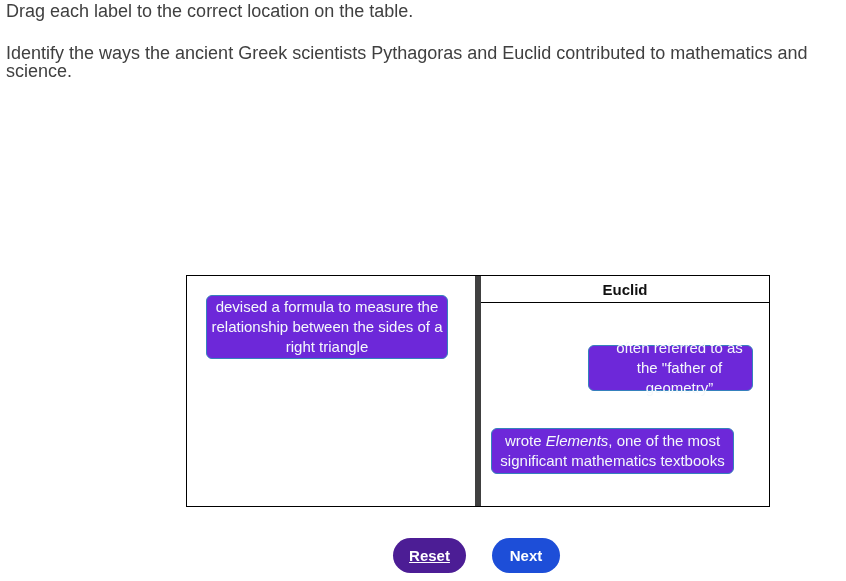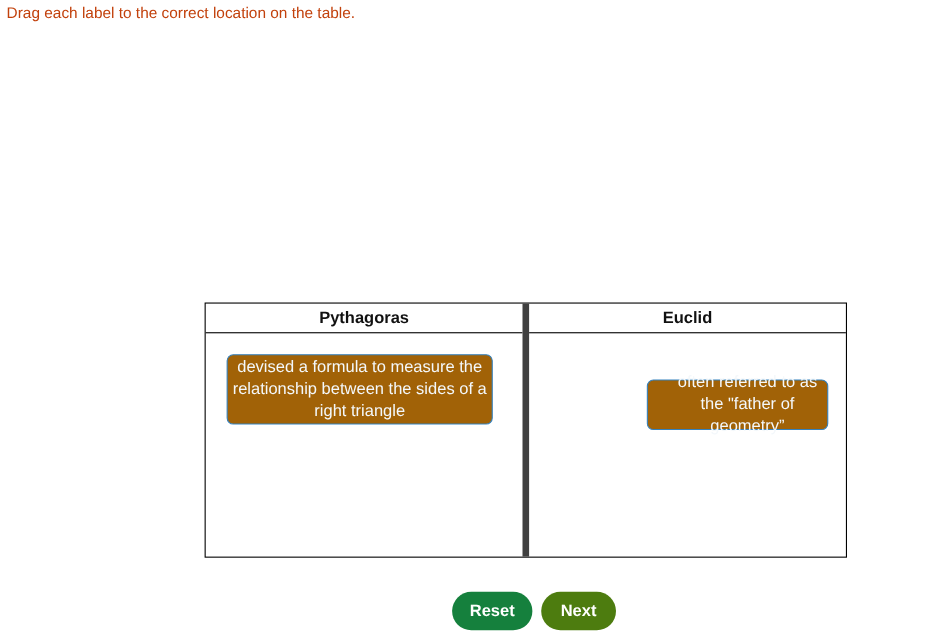--- a/index.html
+++ b/index.html
@@ -15,23 +15,23 @@
   }
   .page {
     position: relative;
     width: 846px;
     height: 581px;
   }
   .instr {
     position: absolute;
     left: 6px;
     margin: 0;
-    font-size: 14px;
+    font-size: 18px;
     line-height: 18px;
-    color: #c2410c;
+    color: #404040;
   }
   .instr.line1 { top: 2px; }
   .instr.line2 { top: 44px; }
 
   
   .answer-table {
     position: absolute;
     left: 186px;
     top: 275px;
     width: 582px;
@@ -57,21 +57,21 @@
   }
   .cell {
     position: relative;
     flex: 1;
   }
 
   
   .chip {
     position: absolute;
     box-sizing: border-box;
-    background: #a16207;
+    background: #6d28d9;
     border: 1px solid #3581bd;
     border-radius: 6px;
     color: #f4f8fb;
     font-size: 15px;
     line-height: 20px;
     text-align: center;
     padding: 1px 2px;
     cursor: move;
     display: flex;
     align-items: center;
@@ -88,48 +88,51 @@
     height: 35px;
     border: none;
     border-radius: 17.5px;
     color: #ffffff;
     font-family: "Liberation Sans", sans-serif;
     font-size: 15px;
     font-weight: 600;
     cursor: pointer;
     padding: 0;
   }
-  .btn-reset { left: 411px; width: 73px; background: #15803d; }
-  .btn-next  { left: 492px; width: 68px; background: #4d7c0f; }
+  .btn-reset { left: 393px; width: 73px; background: #4c1d95; text-decoration: underline; }
+  .btn-next  { left: 492px; width: 68px; background: #1d4ed8; }
 </style>
 </head>
 <body>
 
 <div class="page">
 
   <p class="instr line1">Drag each label to the correct location on the table.</p>
 
+  <p class="instr line2">Identify the ways the ancient Greek scientists Pythagoras and Euclid contributed to mathematics and science.</p>
 
   <div class="answer-table">
 
     <div class="col">
-      <div class="th">Pythagoras</div>
       <div class="cell">
         <div class="chip chip-1">
             <span><span>devised a formula to measure the relationship between the sides of a right triangle</span></span>
           </div>
       </div>
     </div>
 
     <div class="col">
       <div class="th">Euclid</div>
       <div class="cell">
         <div class="chip chip-2">
             <span><span>often referred to as the "father of geometry”</span></span>
           </div>
+        <div class="chip chip-3">
+            <span><span>wrote </span><i>Elements</i><span>, one of the most significant mathematics textbooks</span></span>
+          </div>
       </div>
     </div>
 
   </div>
 
   <button class="btn btn-reset">Reset</button>
 
   <button class="btn btn-next">Next</button>
 
 </div>

